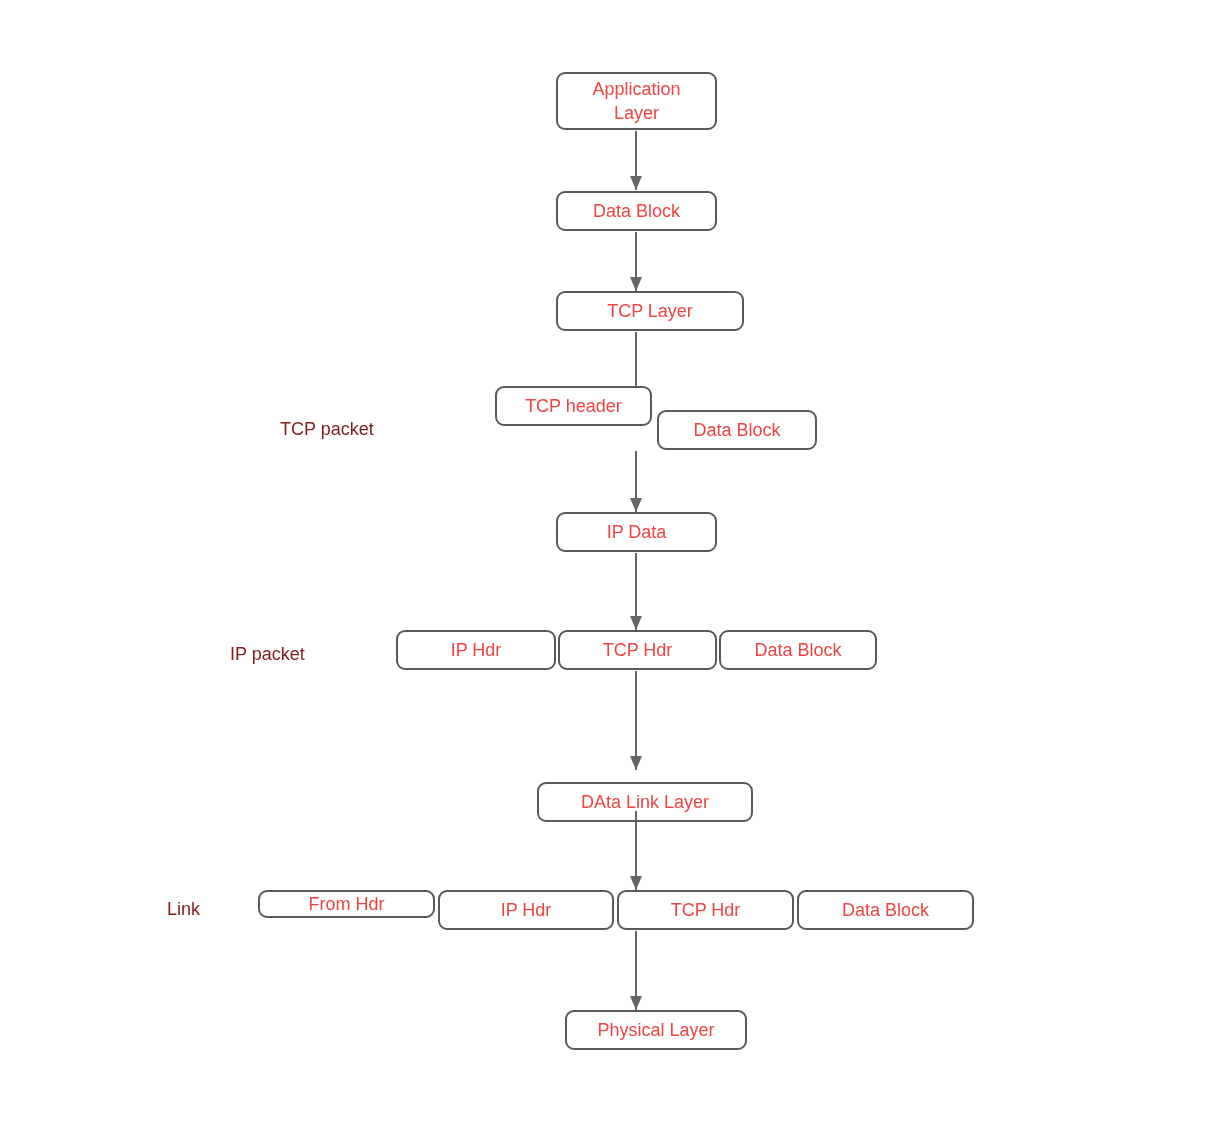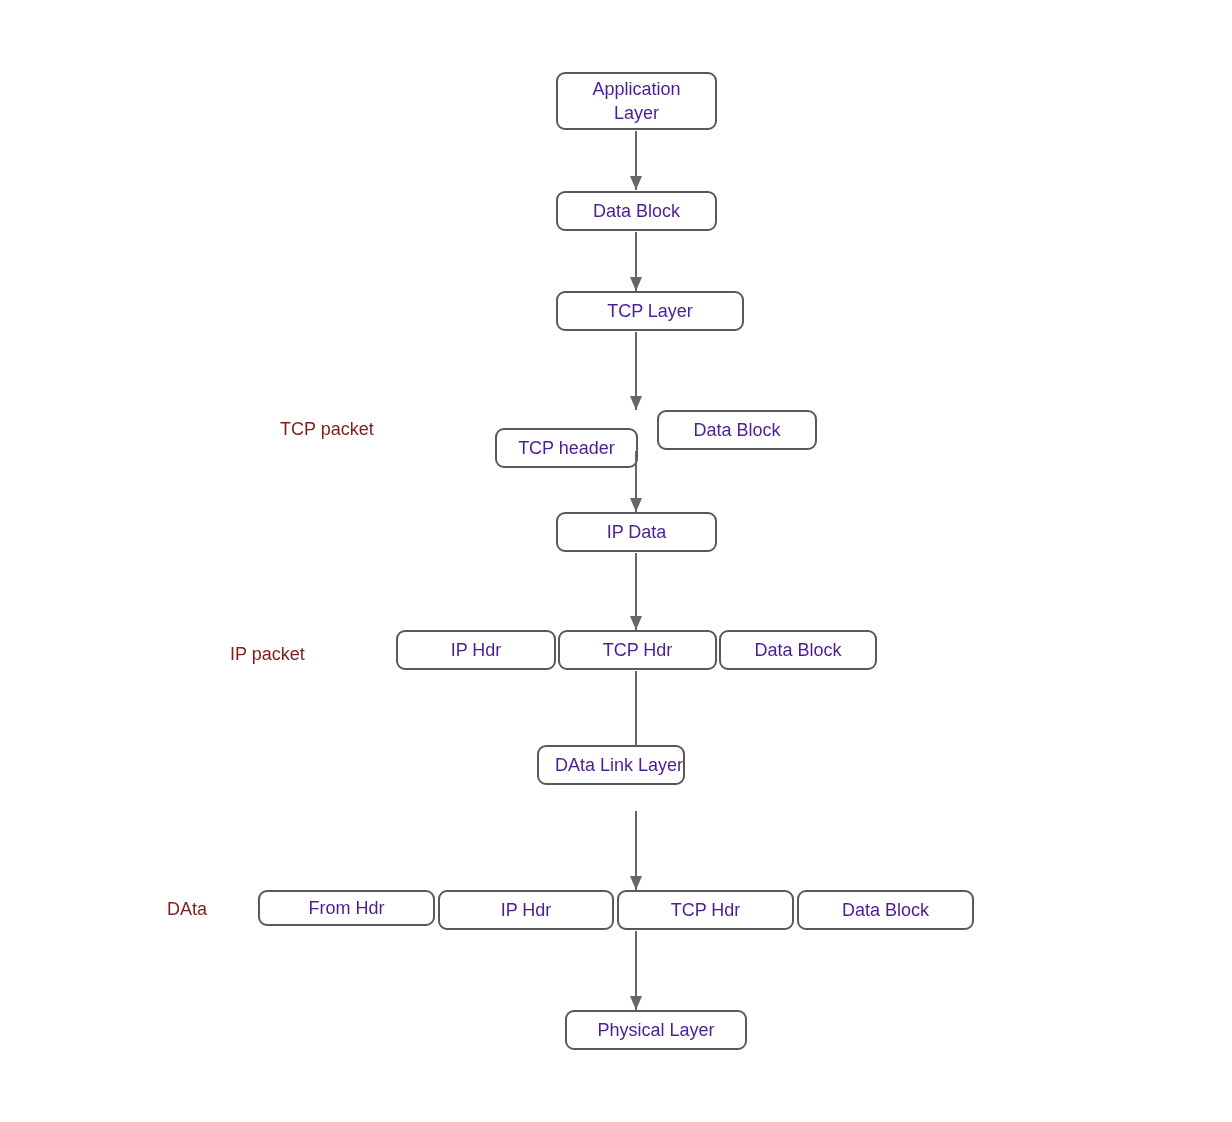--- a/index.html
+++ b/index.html
@@ -18,21 +18,21 @@
   .node {
     position: absolute;
     box-sizing: border-box;
     background: #ffffff;
     border: 2px solid #595959;
     border-radius: 9px;
     display: flex;
     align-items: center;
     justify-content: center;
     font-size: 18px;
-    color: #4c1d95;
+    color: #ef4444;
     text-align: center;
     line-height: 1.35;
   }
   .node span { display: block; }
   .wrap-narrow { width: 118px; }
   .row-label {
     position: absolute;
     font-size: 18px;
     color: #7f1d1d;
     white-space: nowrap;
@@ -54,34 +54,34 @@
   }
 
   
   #app-layer   { left: 556px; top: 72px;  width: 161px; height: 58px; }
   #arrow-1     { left: 635px; top: 131px; height: 59px; }
   #data-block-top { left: 556px; top: 191px; width: 161px; height: 40px; }
   #arrow-2     { left: 635px; top: 232px; height: 59px; }
   #tcp-layer   { left: 556px; top: 291px; width: 188px; height: 40px; }
   #arrow-3     { left: 635px; top: 332px; height: 78px; }
   #tcp-packet-label { left: 280px; top: 419px; }
-  #tcp-header  { left: 495px; top: 428px; width: 143px; height: 40px; }
+  #tcp-header  { left: 495px; top: 386px; width: 157px; height: 40px; }
   #tcp-pkt-data { left: 657px; top: 410px; width: 160px; height: 40px; }
   #arrow-4     { left: 635px; top: 451px; height: 61px; }
   #ip-layer    { left: 556px; top: 512px; width: 161px; height: 40px; }
   #arrow-5     { left: 635px; top: 553px; height: 77px; }
   #ip-packet-label { left: 230px; top: 644px; }
   #ip-hdr      { left: 396px; top: 630px; width: 160px; height: 40px; }
   #ip-tcp-hdr  { left: 558px; top: 630px; width: 159px; height: 40px; }
   #ip-data-block { left: 719px; top: 630px; width: 158px; height: 40px; }
   #arrow-6     { left: 635px; top: 671px; height: 99px; }
-  #data-link-layer { left: 537px; top: 745px; width: 148px; height: 40px; justify-content: flex-end; }
+  #data-link-layer { left: 537px; top: 782px; width: 216px; height: 40px; }
   #arrow-7     { left: 635px; top: 811px; height: 79px; }
   #frame-label { left: 167px; top: 899px; }
-  #frm-hdr     { left: 258px; top: 890px; width: 177px; height: 36px; }
+  #frm-hdr     { left: 258px; top: 890px; width: 177px; height: 28px; }
   #frame-ip-hdr { left: 438px; top: 890px; width: 176px; height: 40px; }
   #frame-tcp-hdr { left: 617px; top: 890px; width: 177px; height: 40px; }
   #frame-data-block { left: 797px; top: 890px; width: 177px; height: 40px; }
   #frm-trlr    { left: 977px; top: 890px; width: 180px; height: 40px; }
   #arrow-8     { left: 635px; top: 931px; height: 79px; }
   #physical-layer { left: 565px; top: 1010px; width: 182px; height: 40px; text-align: center; }
 </style>
 </head>
 <body>
 
@@ -147,21 +147,21 @@
     </div>
 
   <div class="node" id="data-link-layer">
     <span>DAta Link Layer</span>
   </div>
 
   <div class="arrow" id="arrow-7">
       <div class="head"></div>
     </div>
 
-  <div class="row-label" id="frame-label">DAta</div>
+  <div class="row-label" id="frame-label">Link</div>
   <div class="node" id="frm-hdr">
     <span>From Hdr</span>
   </div>
   <div class="node" id="frame-ip-hdr">
     <span>IP Hdr</span>
   </div>
   <div class="node" id="frame-tcp-hdr">
     <span>TCP Hdr</span>
   </div>
   <div class="node" id="frame-data-block">

